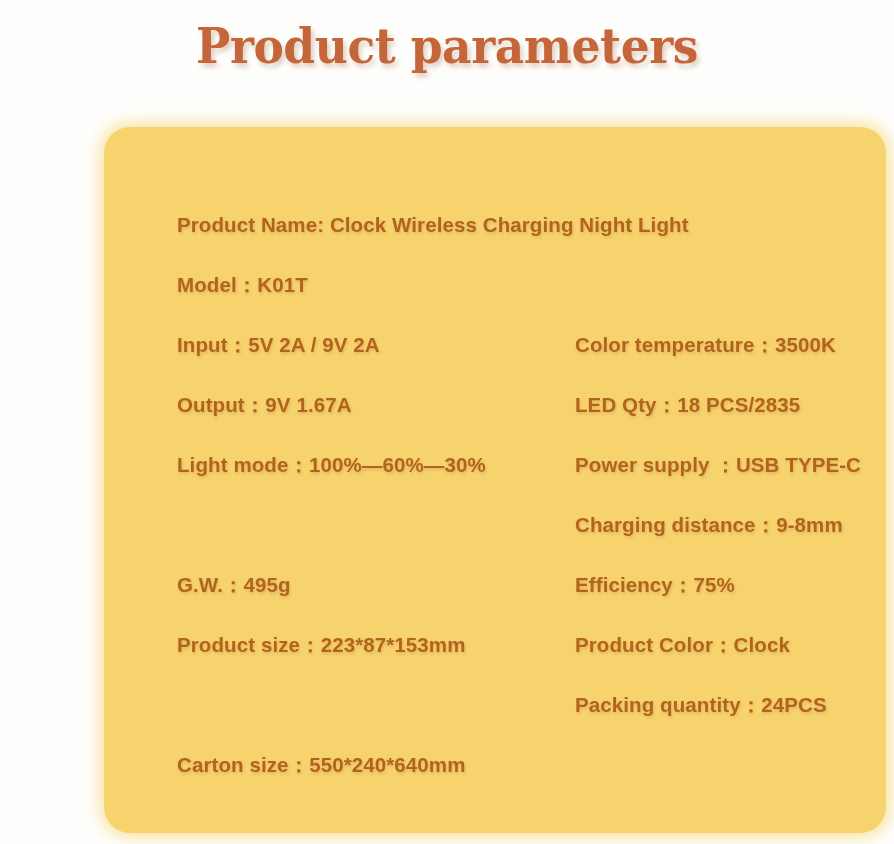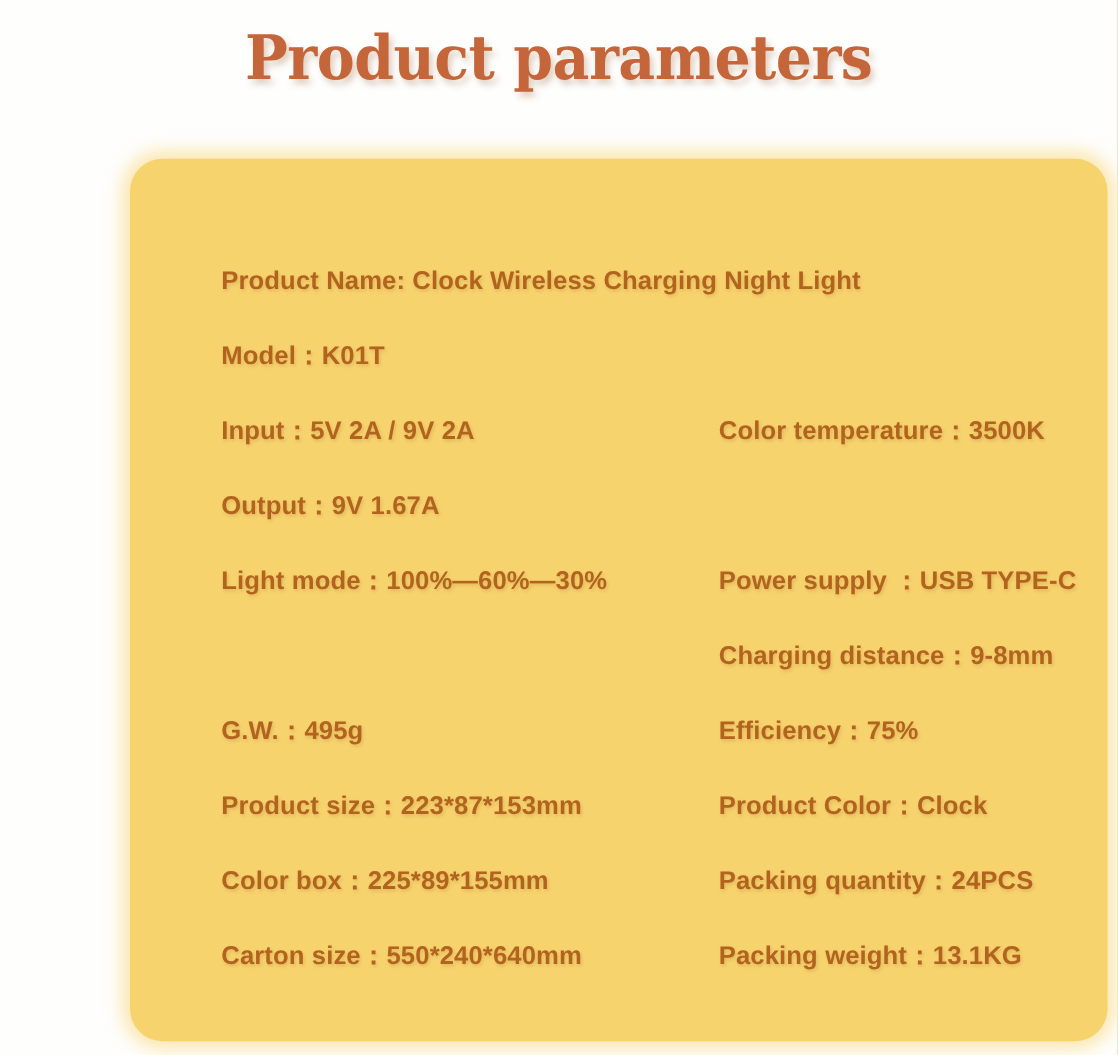--- a/index.html
+++ b/index.html
@@ -103,20 +103,21 @@
       <div class="cell cell-left">Model：K01T</div>
     </div>
 
     <div class="spec-row" style="top:200px">
       <div class="cell cell-left">Input：5V 2A / 9V 2A</div>
       <div class="cell cell-right">Color temperature：3500K</div>
     </div>
 
     <div class="spec-row" style="top:260px">
       <div class="cell cell-left">Output：9V 1.67A</div>
+      <div class="cell cell-right">LED Qty：18 PCS/2835</div>
     </div>
 
     <div class="spec-row" style="top:320px">
       <div class="cell cell-left">Light mode：100%—60%—30%</div>
       <div class="cell cell-right">Power supply ：USB  TYPE-C</div>
     </div>
 
     <div class="spec-row" style="top:380px">
       <div class="cell cell-right">Charging distance：9-8mm</div>
     </div>
@@ -125,23 +126,21 @@
       <div class="cell cell-left">G.W.：495g</div>
       <div class="cell cell-right">Efficiency：75%</div>
     </div>
 
     <div class="spec-row" style="top:500px">
       <div class="cell cell-left">Product size：223*87*153mm</div>
       <div class="cell cell-right">Product Color：Clock</div>
     </div>
 
     <div class="spec-row" style="top:560px">
-      <div class="cell cell-left">Color box：225*89*155mm</div>
       <div class="cell cell-right">Packing quantity：24PCS</div>
     </div>
 
     <div class="spec-row" style="top:620px">
       <div class="cell cell-left">Carton size：550*240*640mm</div>
-      <div class="cell cell-right">Packing weight：13.1KG</div>
     </div>
 
   </div>
 </div>
 
 </body></html>

